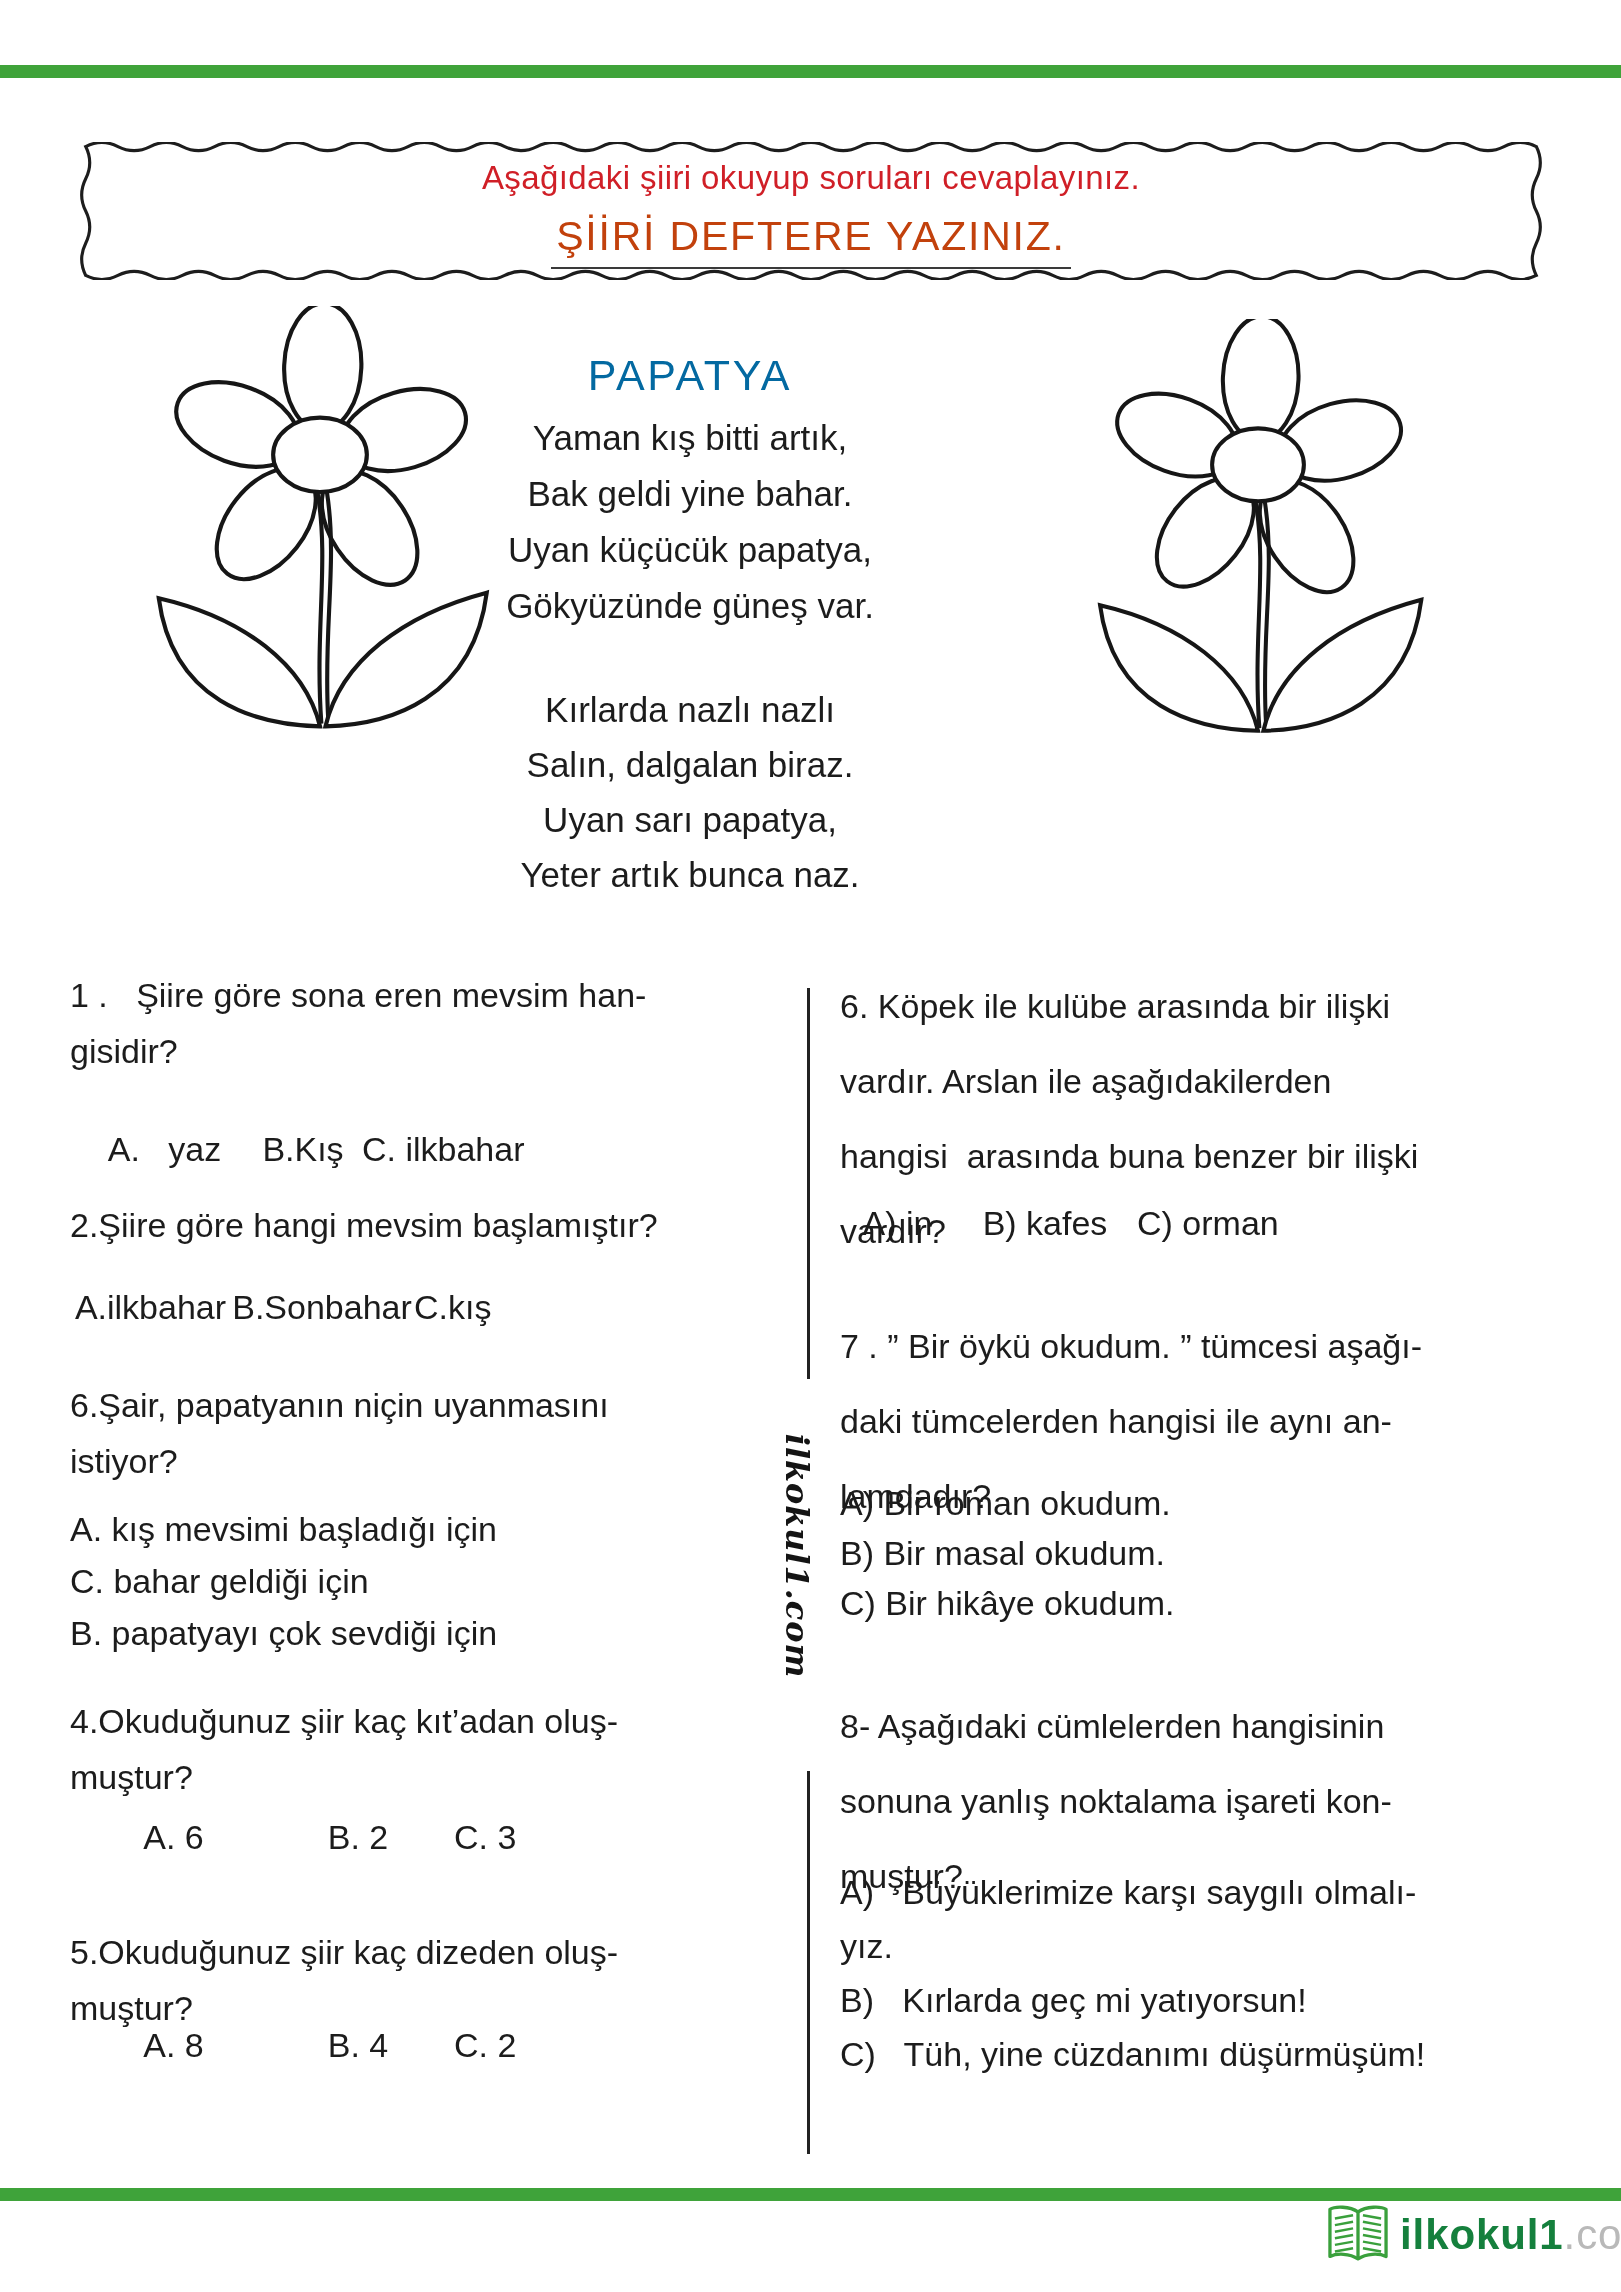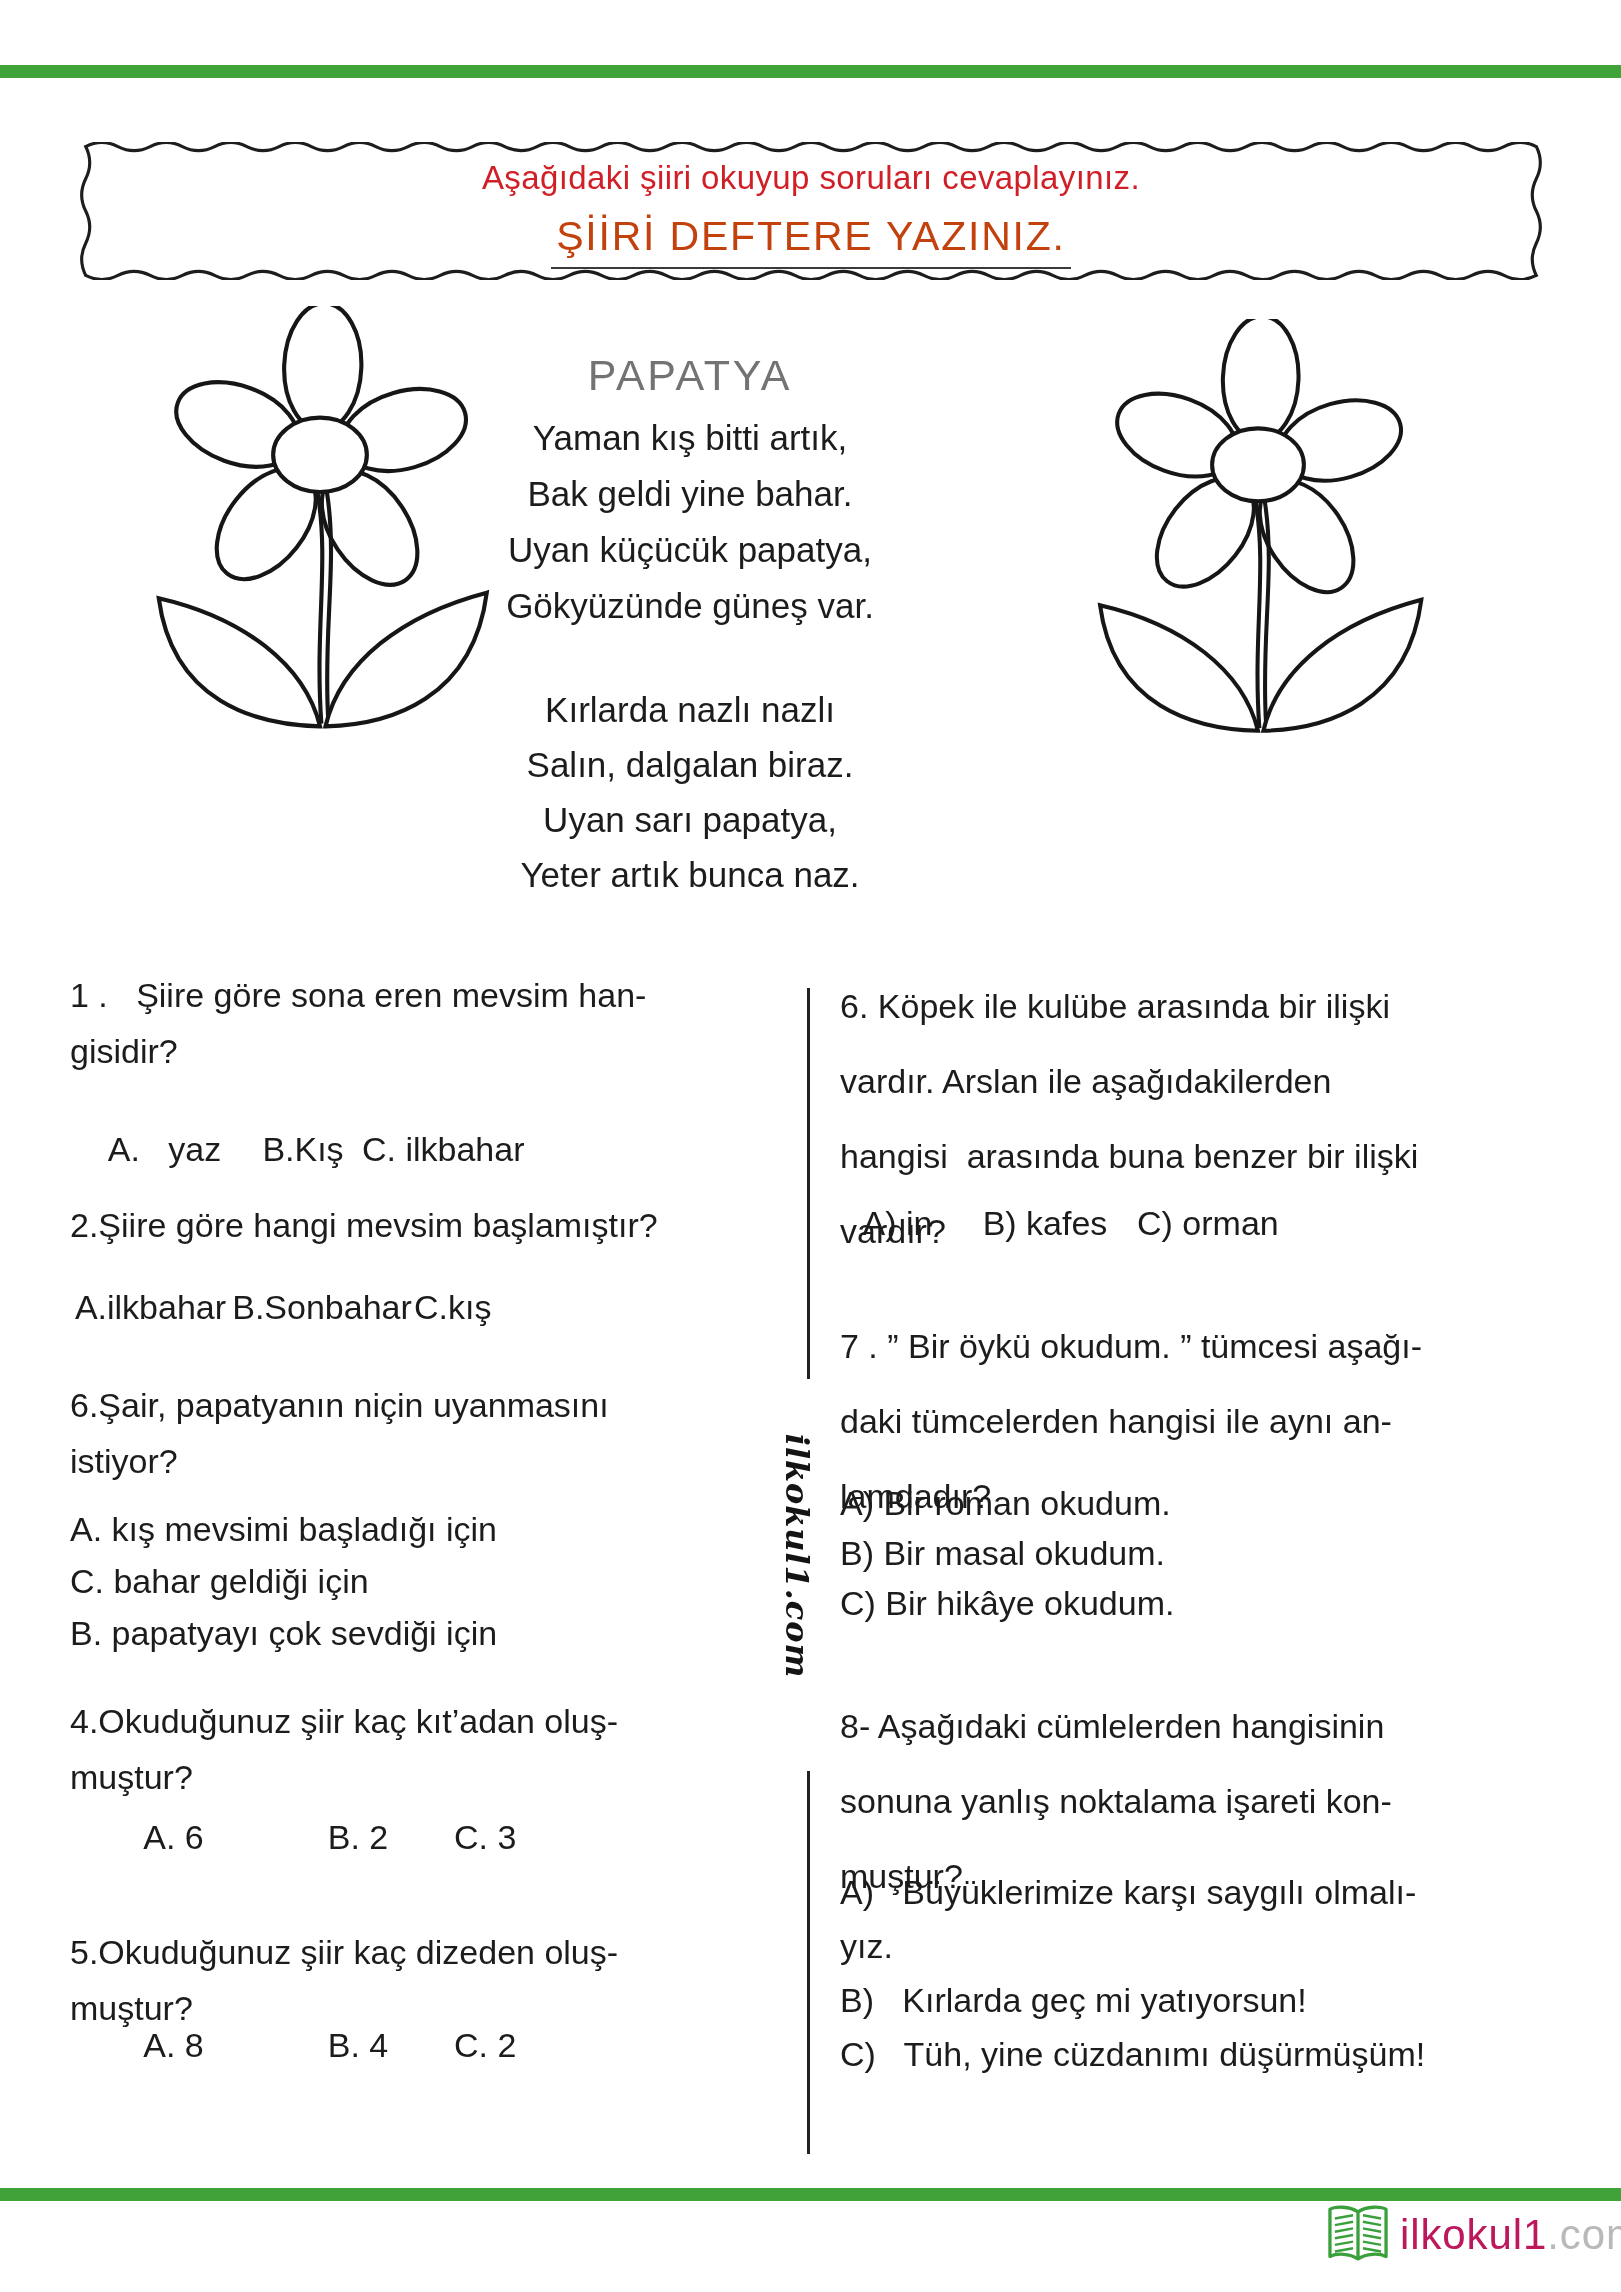--- a/index.html
+++ b/index.html
@@ -7,37 +7,37 @@
     width:1622px;height:2293px;position:relative;background:#ffffff;
     font-family:"Liberation Sans", sans-serif;color:#1c1c1c;overflow:hidden;
   }
   .bar{position:absolute;left:0;width:1622px;height:13.4px;background:#3fa33a;}
   .wavy-svg{position:absolute;left:66px;top:142px;}
   .center-line{position:absolute;left:67px;width:1488px;text-align:center;}
   .instruction{font-size:33px;color:#d01f27;letter-spacing:0.4px;}
   .subinstruction{font-size:41px;color:#c2410c;letter-spacing:1.8px;display:inline-block;
     border-bottom:2.7px solid #3a3a3a;padding:0 5.4px 7.2px 5.4px;}
   .poem{position:absolute;left:466px;width:448px;text-align:center;}
-  .poem-title{font-size:43px;color:#737373;letter-spacing:2.7px;}
+  .poem-title{font-size:43px;color:#0369a1;letter-spacing:2.7px;}
   .stanza{font-size:35px;white-space:pre-wrap;}
   .qtext{position:absolute;white-space:pre-wrap;font-size:34px;width:730px;}
   .lh62{line-height:56px;} .lh60{line-height:75px;}
   .optrow{position:absolute;display:flex;font-size:34px;text-align:center;}
   .optrow .opt{white-space:pre-wrap;display:block;}
   .optcol{position:absolute;font-size:34px;}
   .optcol .opt{white-space:pre-wrap;display:block;}
   .divider{position:absolute;width:2.7px;background:#222;}
   .watermark{
     position:absolute;left:797px;top:1556px;transform:translate(-50%,-50%) rotate(90deg);
     font-family:"DejaVu Serif", serif;font-style:italic;font-weight:bold;
     font-size:32px;color:#141414;letter-spacing:0.9px;white-space:nowrap;
   }
   .flower{position:absolute;}
   .logo{position:absolute;left:1325px;top:2201px;display:flex;align-items:center;}
-  .logo-green{font-size:42px;font-weight:normal;color:#be185d;margin-left:9px;letter-spacing:0.9px;}
+  .logo-green{font-size:42px;font-weight:bold;color:#15803d;margin-left:9px;letter-spacing:0.9px;}
   .logo-gray{font-size:42px;color:#b9b9b9;letter-spacing:0.9px;}
 </style>
 </head>
 <body>
 
 <div class="bar" style="top:65px"></div>
 
 <svg class="wavy-svg" width="1490" height="138" viewBox="0 0 1664 154">
   <path d="M 22 5 q 18 -9 36 0 q 18 9 36 0 q 18 -9 36 0 q 18 9 36 0 q 18 -9 36 0 q 18 9 36 0 q 18 -9 36 0 q 18 9 36 0 q 18 -9 36 0 q 18 9 36 0 q 18 -9 36 0 q 18 9 36 0 q 18 -9 36 0 q 18 9 36 0 q 18 -9 36 0 q 18 9 36 0 q 18 -9 36 0 q 18 9 36 0 q 18 -9 36 0 q 18 9 36 0 q 18 -9 36 0 q 18 9 36 0 q 18 -9 36 0 q 18 9 36 0 q 18 -9 36 0 q 18 9 36 0 q 18 -9 36 0 q 18 9 36 0 q 18 -9 36 0 q 18 9 36 0 q 18 -9 36 0 q 18 9 36 0 q 18 -9 36 0 q 18 9 36 0 q 18 -9 36 0 q 18 9 36 0 q 18 -9 36 0 q 18 9 36 0 q 18 -9 36 0 q 18 9 36 0 q 18 -9 36 0 q 18 9 36 0 q 18 -9 36 0 q 18 9 36 0 q 18 -9 36 0 q 9 18 0 36 q -9 18 0 36 q 9 18 0 36 q -9 18 0 36 q -18 9 -36 0 q -18 -9 -36 0 q -18 9 -36 0 q -18 -9 -36 0 q -18 9 -36 0 q -18 -9 -36 0 q -18 9 -36 0 q -18 -9 -36 0 q -18 9 -36 0 q -18 -9 -36 0 q -18 9 -36 0 q -18 -9 -36 0 q -18 9 -36 0 q -18 -9 -36 0 q -18 9 -36 0 q -18 -9 -36 0 q -18 9 -36 0 q -18 -9 -36 0 q -18 9 -36 0 q -18 -9 -36 0 q -18 9 -36 0 q -18 -9 -36 0 q -18 9 -36 0 q -18 -9 -36 0 q -18 9 -36 0 q -18 -9 -36 0 q -18 9 -36 0 q -18 -9 -36 0 q -18 9 -36 0 q -18 -9 -36 0 q -18 9 -36 0 q -18 -9 -36 0 q -18 9 -36 0 q -18 -9 -36 0 q -18 9 -36 0 q -18 -9 -36 0 q -18 9 -36 0 q -18 -9 -36 0 q -18 9 -36 0 q -18 -9 -36 0 q -18 9 -36 0 q -18 -9 -36 0 q -18 9 -36 0 q -18 -9 -36 0 q -18 9 -36 0 q -9 -18 0 -36 q 9 -18 0 -36 q -9 -18 0 -36 q 9 -18 0 -36 Z" fill="none" stroke="#1d1d1d" stroke-width="3.5"></path>
 </svg>

